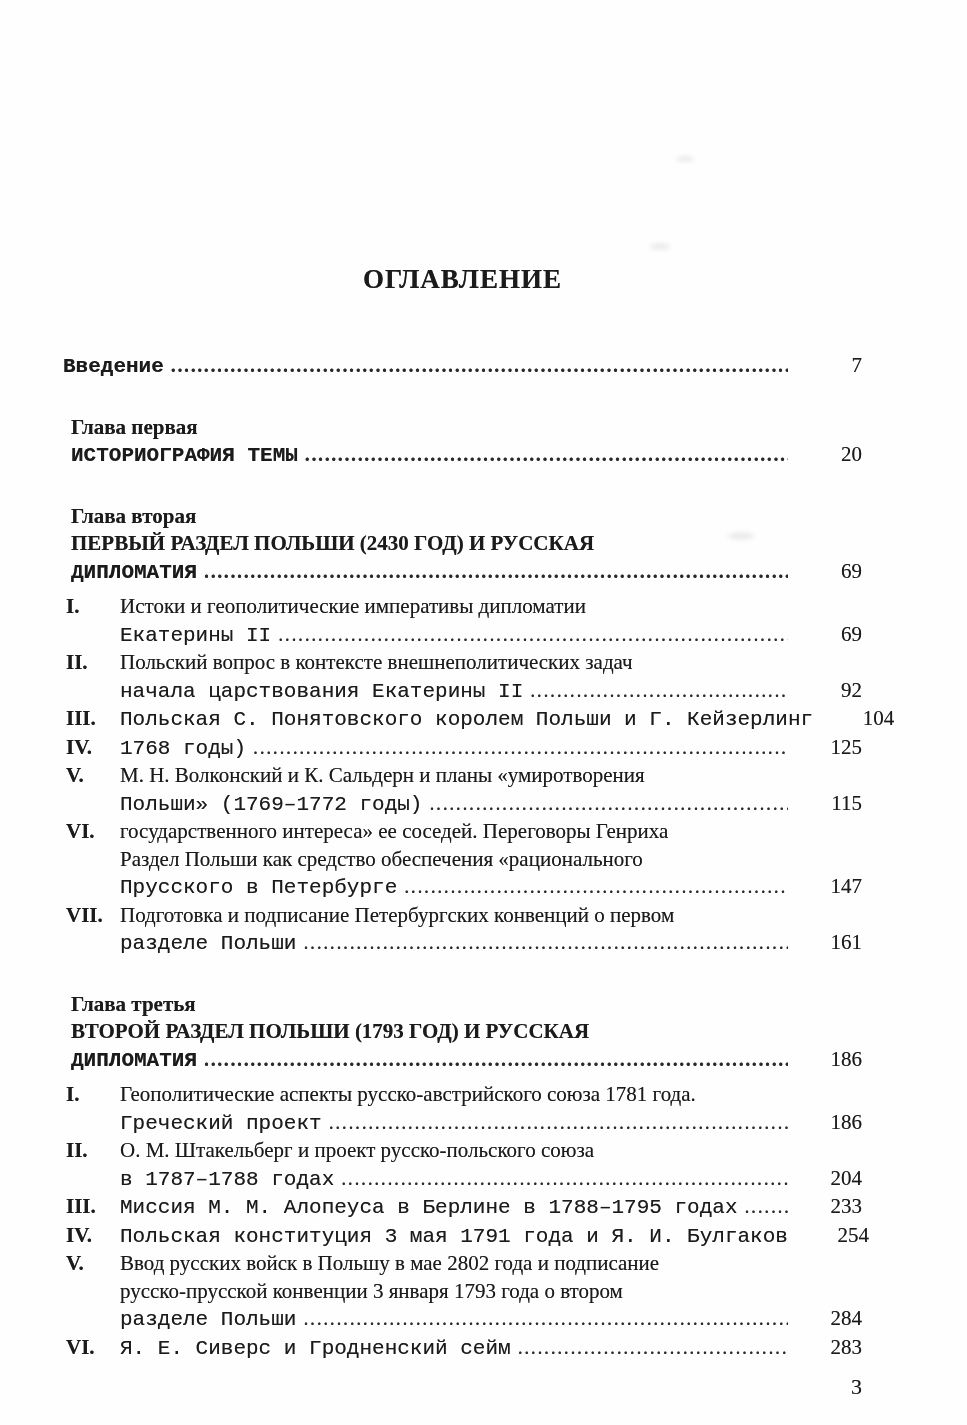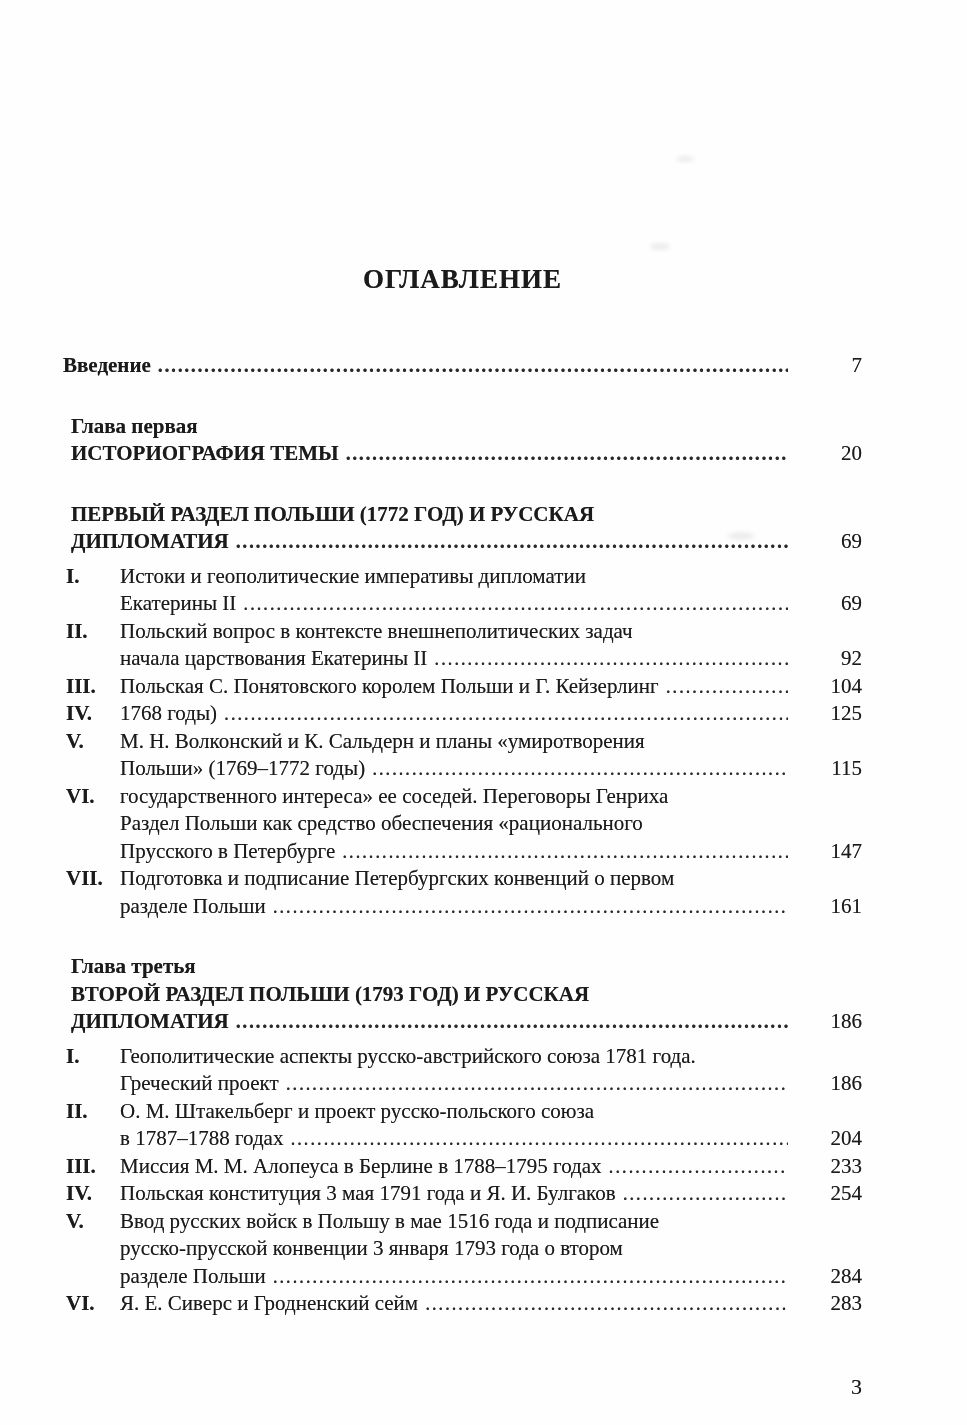--- a/index.html
+++ b/index.html
@@ -40,20 +40,21 @@
     font-size: 21px;
     line-height: 27.5px;
     text-shadow: 0 0 0.4px rgba(0,0,0,0.5);
   }
   .line {
     display: flex;
     align-items: baseline;
   }
   .line .t {
     white-space: nowrap;
+    font-family: Liberation Mono, monospace;
   }
   .dots {
     flex: 1 1 auto;
     overflow: hidden;
     white-space: nowrap;
     margin-left: 7px;
     color: #2a2a2a;
   }
   .dots::after {
     content: "......................................................................................................................................................................................";
@@ -136,22 +137,23 @@
       <div class="chapter">
         <div class="kicker">Глава первая</div>
         <div class="line chapter-title-line">
           <span class="t">ИСТОРИОГРАФИЯ ТЕМЫ</span>
           <span class="dots"></span>
           <span class="pg">20</span>
         </div>
       </div>
 
       <div class="chapter">
+        <div class="kicker">Глава вторая</div>
         <div class="chapter-title-line">
-          <span class="t">ПЕРВЫЙ РАЗДЕЛ ПОЛЬШИ (1772 ГОД) И РУССКАЯ</span>
+          <span class="t">ПЕРВЫЙ РАЗДЕЛ ПОЛЬШИ (2430 ГОД) И РУССКАЯ</span>
         </div>
         <div class="line chapter-title-line">
           <span class="t">ДИПЛОМАТИЯ</span>
           <span class="dots"></span>
           <span class="pg">69</span>
         </div>
 
         <div class="items">
 
           <div class="item">
@@ -295,21 +297,21 @@
                 <span class="t">Польская конституция 3 мая 1791 года и Я. И. Булгаков</span>
                 <span class="dots"></span>
                 <span class="pg">254</span>
               </div>
             </div>
           </div>
 
           <div class="item">
             <span class="numeral">V.</span>
             <div class="item-body">
-              <div>Ввод русских войск в Польшу в мае 1516 года и подписание</div>
+              <div>Ввод русских войск в Польшу в мае 2802 года и подписание</div>
               <div>русско-прусской конвенции 3 января 1793 года о втором</div>
               <div class="line">
                 <span class="t">разделе Польши</span>
                 <span class="dots"></span>
                 <span class="pg">284</span>
               </div>
             </div>
           </div>
 
           <div class="item">

